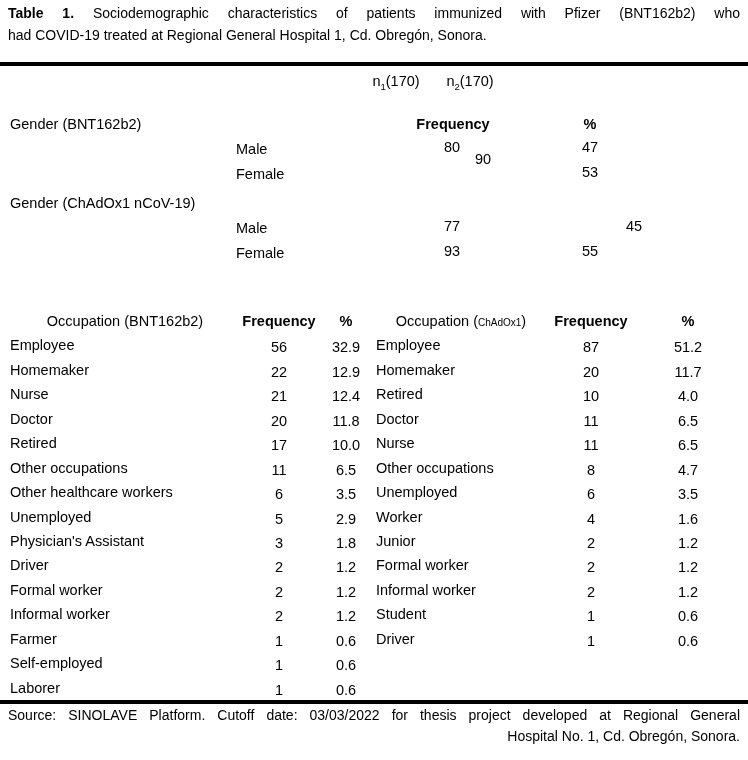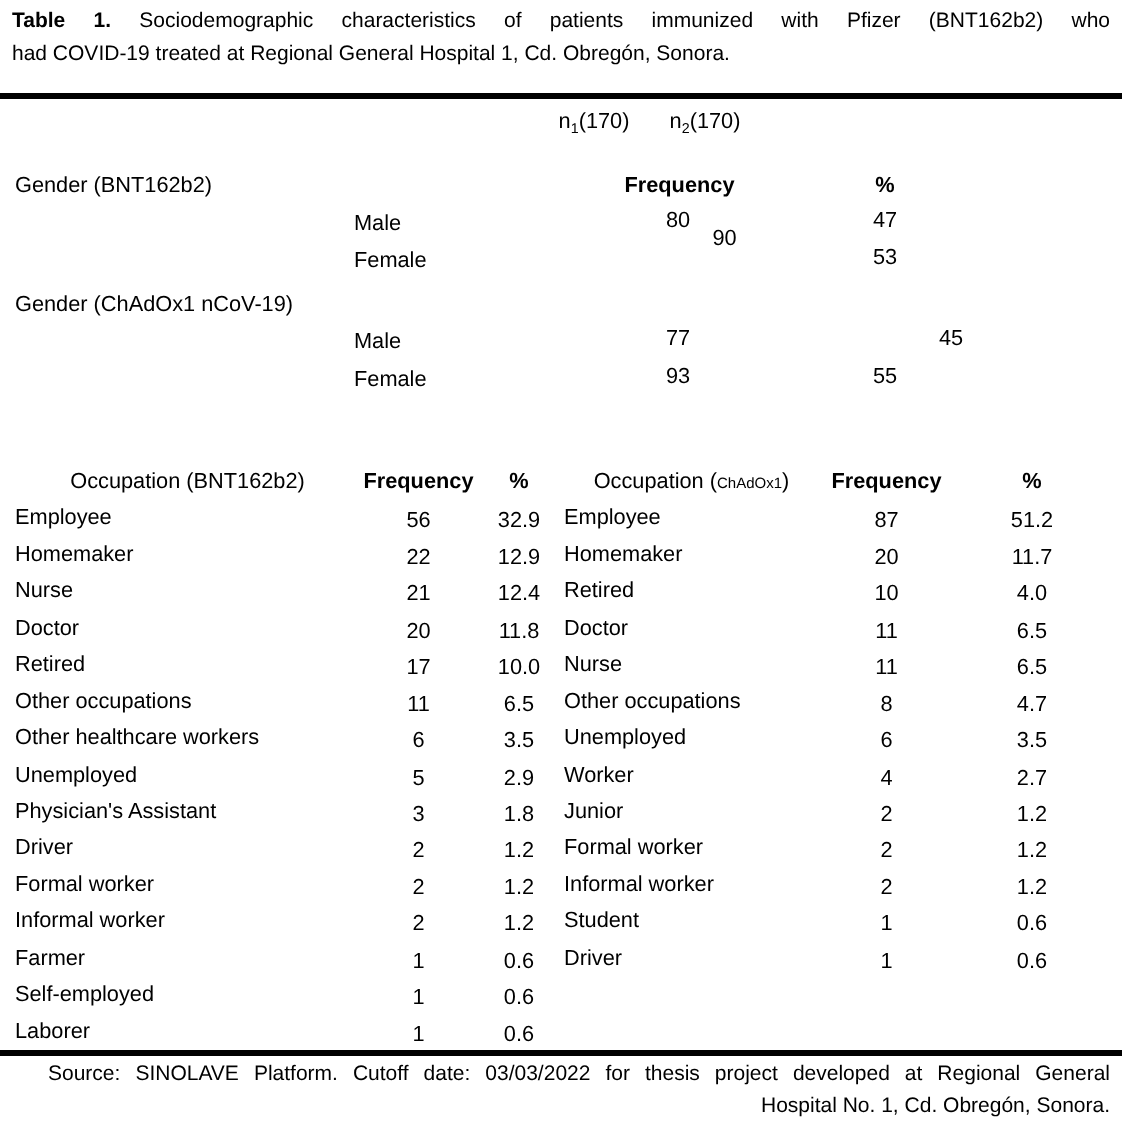--- a/index.html
+++ b/index.html
@@ -26,21 +26,21 @@
     position:absolute;left:8px;top:312px;width:732px;
     display:grid;grid-template-columns:232px 78px 56px 172px 90px 104px;
     grid-auto-rows:24.45px;font-size:14.5px;line-height:19px;
   }
   .occ .lab{text-align:left;padding-left:2px;white-space:nowrap;overflow:hidden;}
   .occ .num{text-align:center;padding-top:2px;}
   .occ .head{font-weight:bold;text-align:center;padding-top:0;}
   .occ .head-lab{font-weight:normal;text-align:center;padding-left:2px;white-space:nowrap;}
   .small-inner{font-size:10px;}
   
-  .footer{position:absolute;left:8px;right:8px;top:705px;font-size:14px;line-height:21px;margin-left:24px;}
+  .footer{position:absolute;left:8px;right:8px;top:705px;font-size:14px;line-height:21px;}
   .footer .l1{text-align:justify;text-align-last:justify;}
   .footer .l2{text-align:right;}
 </style>
 </head>
 <body>
 
 <div class="page">
 
   <div class="caption">
     <div class="l1">
@@ -132,21 +132,21 @@
     <span class="num">3.5</span>
     <span class="lab">Unemployed</span>
     <span class="num">6</span>
     <span class="num">3.5</span>
 
     <span class="lab">Unemployed</span>
     <span class="num">5</span>
     <span class="num">2.9</span>
     <span class="lab">Worker</span>
     <span class="num">4</span>
-    <span class="num">2.7</span>
+    <span class="num">1.6</span>
 
     <span class="lab">Physician's Assistant</span>
     <span class="num">3</span>
     <span class="num">1.8</span>
     <span class="lab">Junior</span>
     <span class="num">2</span>
     <span class="num">1.2</span>
 
     <span class="lab">Driver</span>
     <span class="num">2</span>

